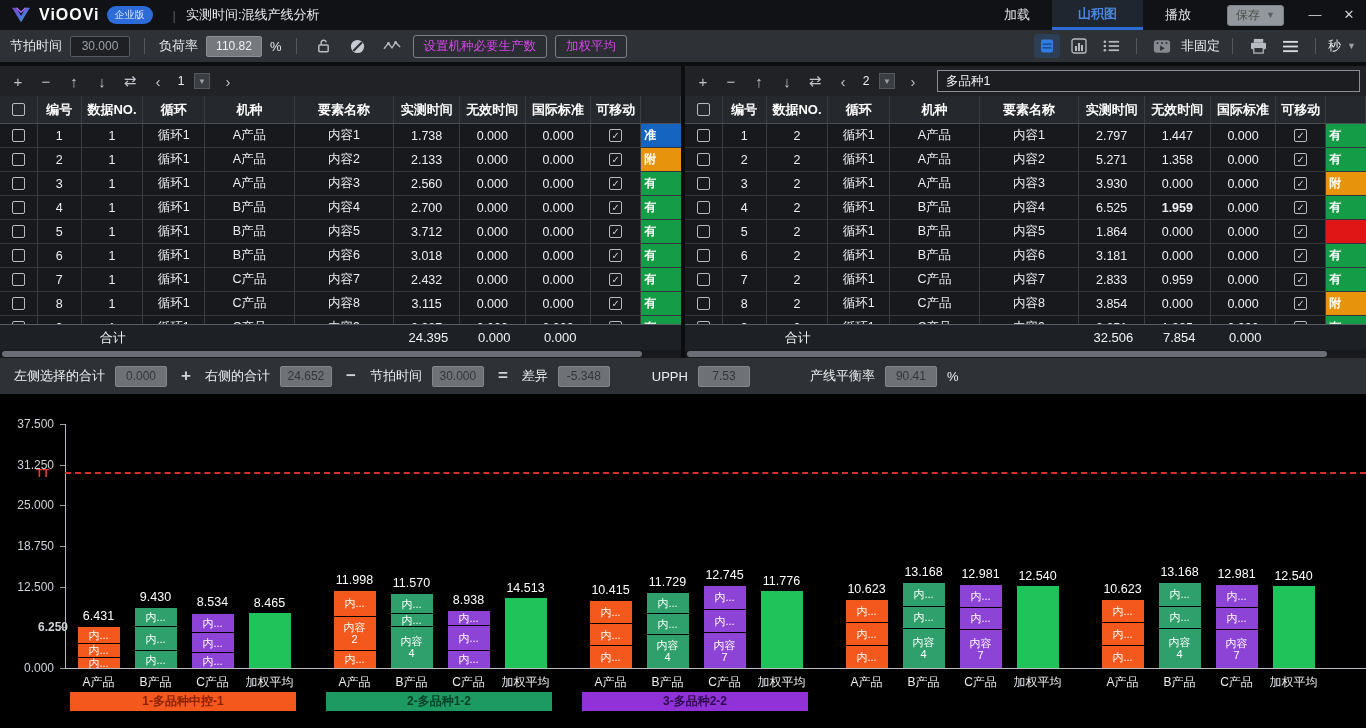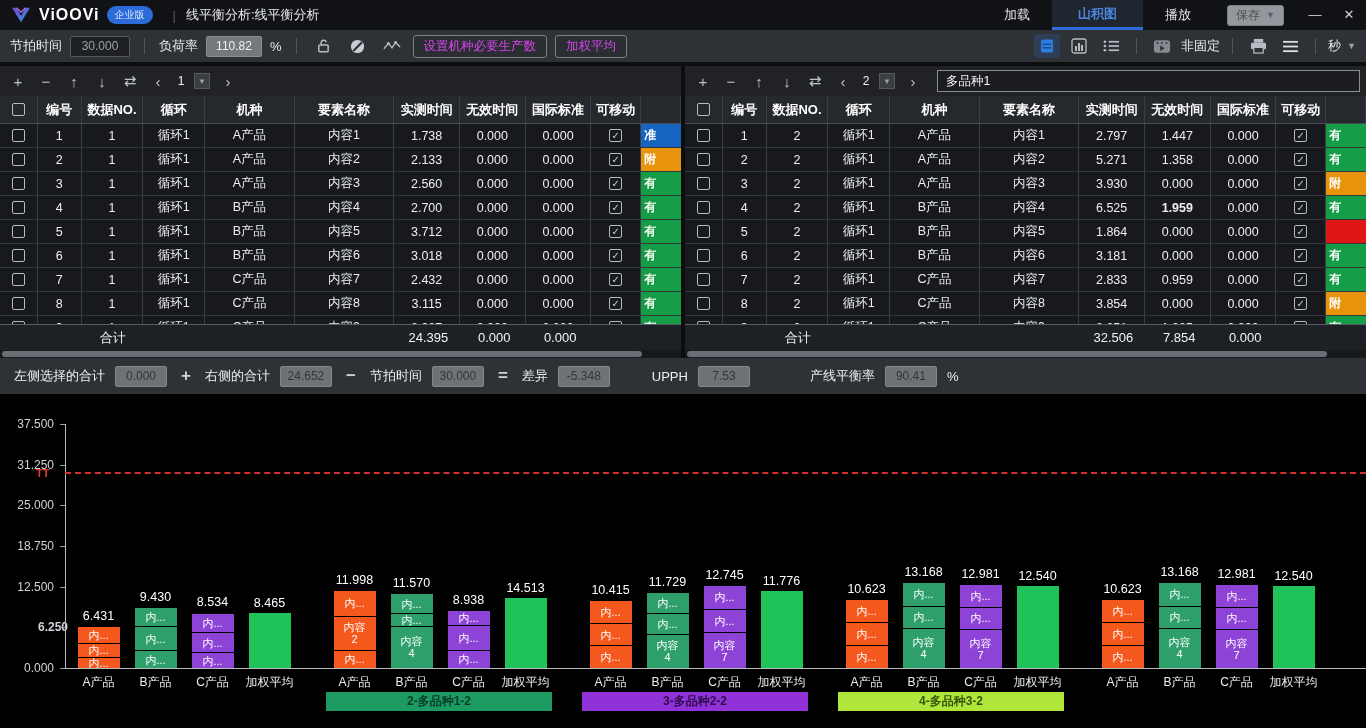--- a/index.html
+++ b/index.html
@@ -88,21 +88,21 @@
               <stop offset="1" stop-color="#2e9fe0"></stop>
             </linearGradient>
           </defs>
         <path d="M2 2 L12 18 L22 2 L17 2 L12 11 L7 2 Z" fill="url(#lg)"></path>
         <path d="M7 2 L12 7 L17 2" fill="none" stroke="#b06be0" stroke-width="1.5"></path>
       </svg>
       <span class="logo-text">ViOOVi</span>
       <span class="badge">企业版</span>
     </div>
     <span class="tb-divider">|</span>
-    <span class="app-title">线平衡分析:线平衡分析</span>
+    <span class="app-title">实测时间:混线产线分析</span>
     <div class="titlebar-right">
       <span class="menu-item">加载</span>
       <span class="tab-active">山积图</span>
       <span class="menu-item">播放</span>
       <span class="save-btn">
         <span>保存</span>
         <span class="save-caret">▼</span>
       </span>
       <span class="win-btn">—</span>
       <span class="win-btn">✕</span>
@@ -662,20 +662,21 @@
         <div class="catlab">
           <span>B产品</span>
         </div>
         <div class="catlab">
           <span>C产品</span>
         </div>
         <div class="catlab">
           <span>加权平均</span>
         </div>
       </div>
+      <div class="band" style="left: 70px; width: 226px; top: 298px; background: rgb(244, 88, 28); color: rgb(138, 35, 5);">1-多品种中控-1</div>
       <div class="cgroup" style="left: 326px; width: 228px; top: 30px; height: 244px;">
         <div class="barwrap" style="height: 78.067px;">
           <div class="valab">11.998</div>
           <div class="seg" style="height: 17.1991px; background: rgb(244, 88, 28);">内...</div>
           <div class="seg" style="height: 33.2966px; background: rgb(244, 88, 28);">内容
 2</div>
           <div class="seg" style="height: 24.5712px; background: rgb(244, 88, 28);">内...</div>
         </div>
         <div class="barwrap" style="height: 75.2821px;">
           <div class="valab">11.570</div>
@@ -784,21 +785,20 @@
         <div class="catlab">
           <span>B产品</span>
         </div>
         <div class="catlab">
           <span>C产品</span>
         </div>
         <div class="catlab">
           <span>加权平均</span>
         </div>
       </div>
-      <div class="band" style="left: 838px; width: 226px; top: 298px; background: rgb(174, 230, 60); color: rgb(57, 83, 10);">4-多品种3-2</div>
       <div class="cgroup" style="left: 1094px; width: 228px; top: 30px; height: 244px;">
         <div class="barwrap" style="height: 69.1203px;">
           <div class="valab">10.623</div>
           <div class="seg" style="height: 22.0401px; background: rgb(244, 88, 28);">内...</div>
           <div class="seg" style="height: 22.0401px; background: rgb(244, 88, 28);">内...</div>
           <div class="seg" style="height: 22.0401px; background: rgb(244, 88, 28);">内...</div>
         </div>
         <div class="barwrap" style="height: 85.6798px;">
           <div class="valab">13.168</div>
           <div class="seg" style="height: 39.3413px; background: rgb(47, 160, 108);">内容

